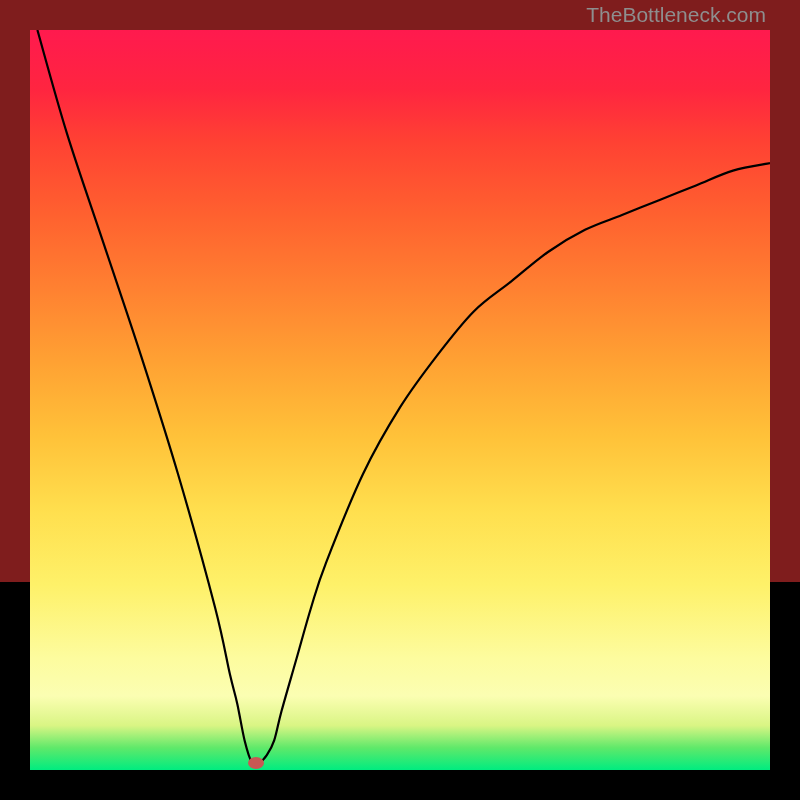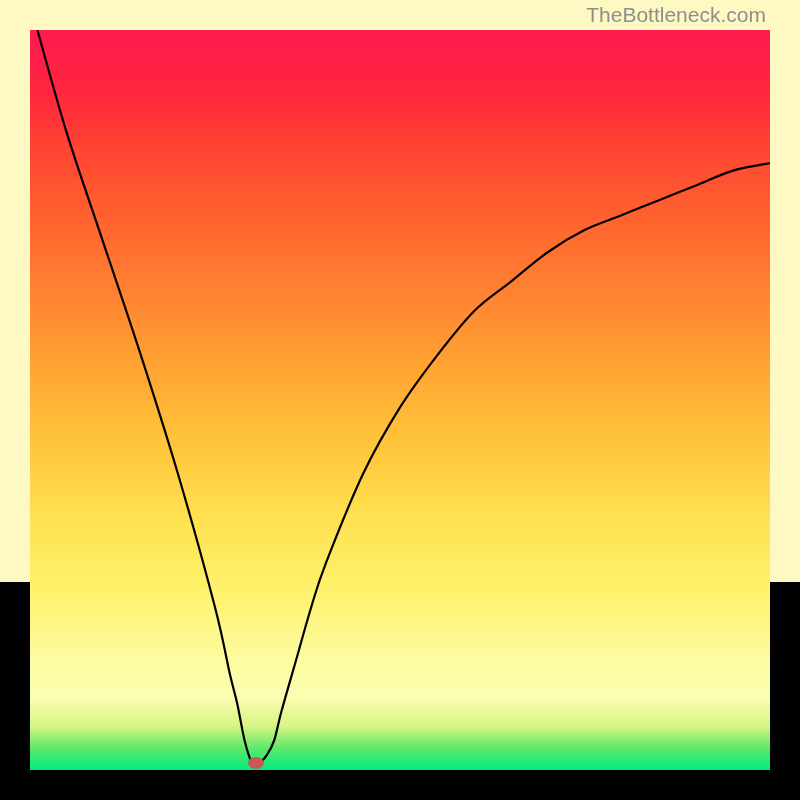--- a/index.html
+++ b/index.html
@@ -1,21 +1,21 @@
 <!DOCTYPE html>
 <html><head>
 <meta charset="utf-8">
 <style>
   * { margin: 0; padding: 0; box-sizing: border-box; }
   html, body { width: 800px; height: 800px; overflow: hidden; background: #000; }
   .frame {
     position: absolute;
     top: 0; left: 0;
     width: 800px; height: 582px;
-    background: #fef9c3;
+    background: #7f1d1d;
   }
   .plot-area {
     position: absolute;
     top: 30px;
     left: 30px;
     width: 740px;
     height: 740px;
     
     background: linear-gradient(to top,
       #00ec80 0%,

